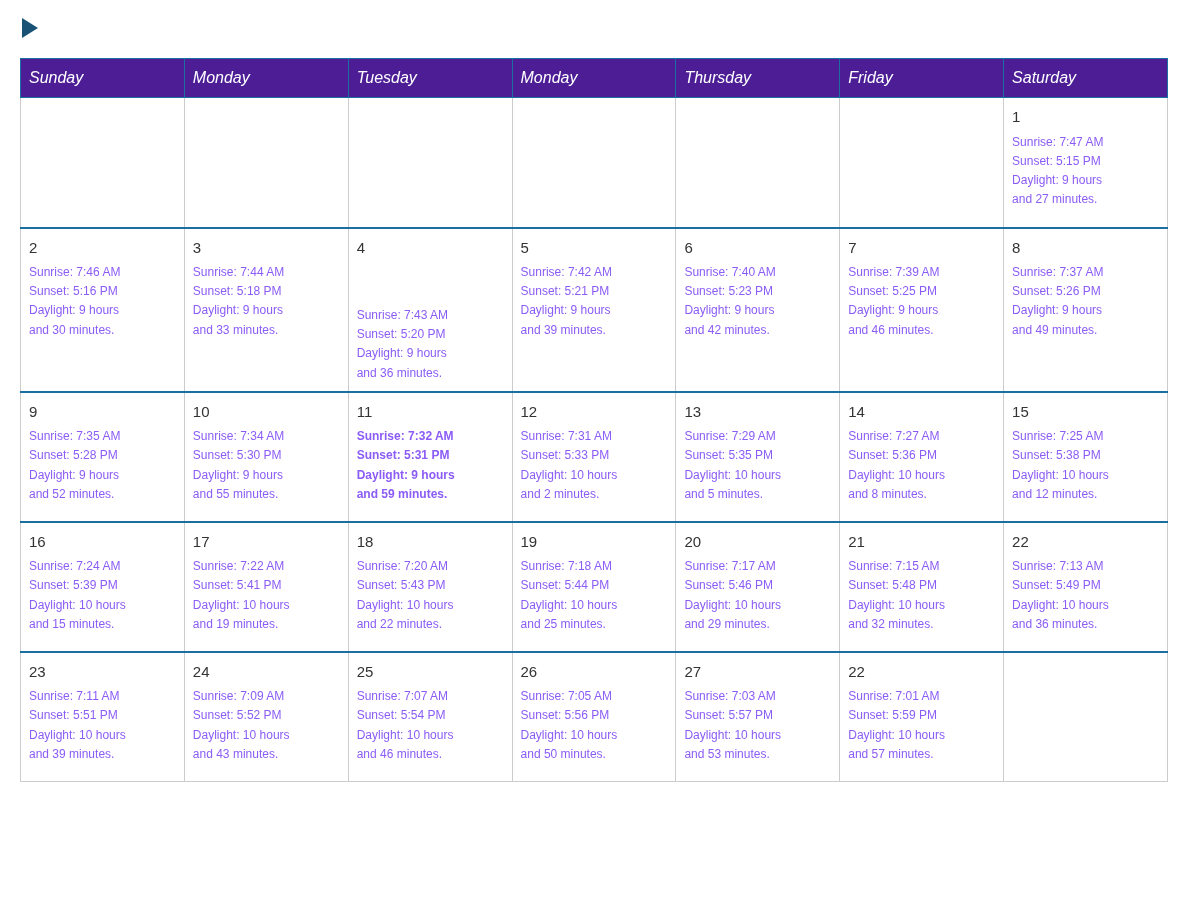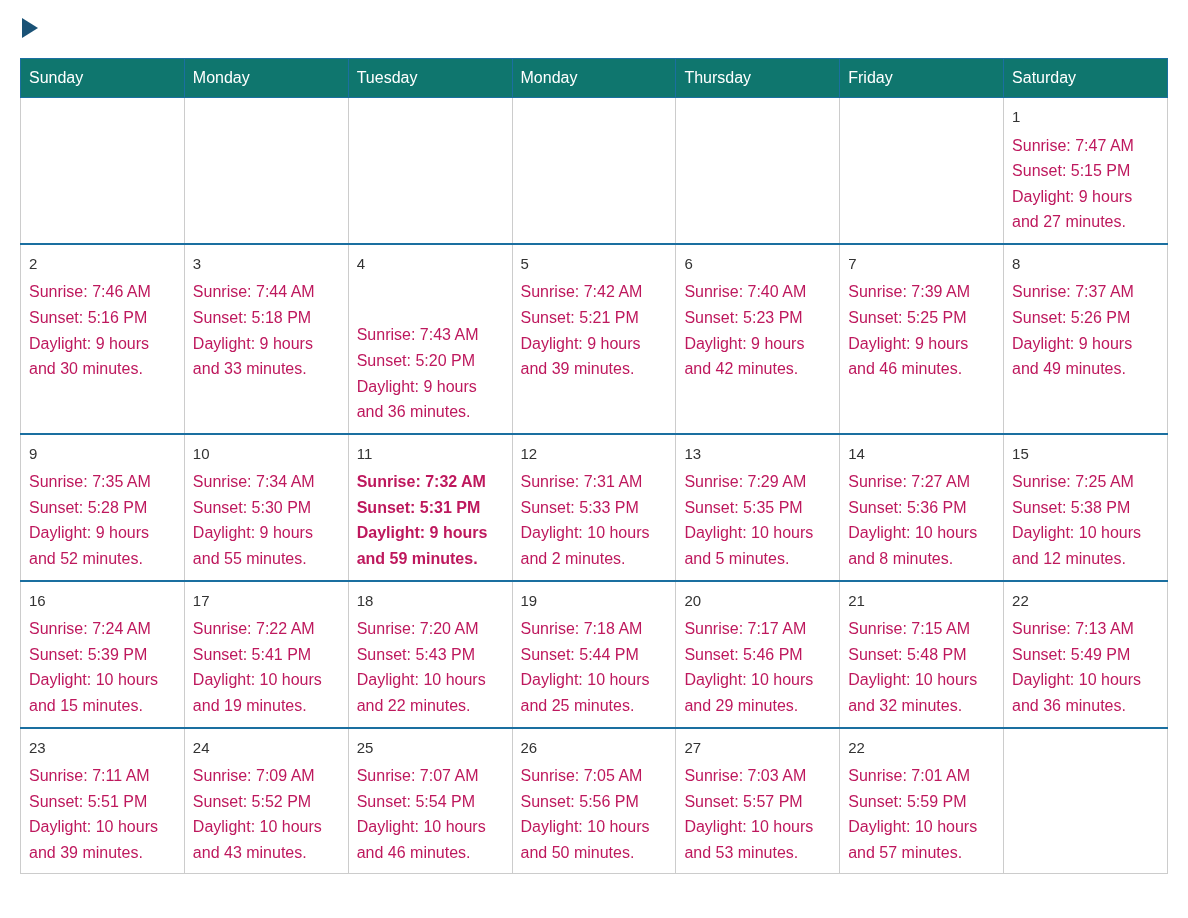--- a/index.html
+++ b/index.html
@@ -55,47 +55,48 @@
       font-size: 22px;
       color: #555;
       margin-top: 4px;
     }
     .calendar {
       width: 100%;
       border-collapse: collapse;
       table-layout: fixed;
     }
     .calendar th {
-      background-color: #0f766e;
+      background-color: #4c1d95;
       color: #fff;
       padding: 10px 8px;
       text-align: left;
       font-size: 16px;
       font-weight: normal;
       border: 1px solid #1a6fa0;
+      font-style: italic;
     }
     .calendar td {
       vertical-align: top;
       padding: 8px;
       border: 1px solid #ccc;
       height: 130px;
       font-size: 12.5px;
       color: #333;
       line-height: 1.5;
     }
     .day-number {
       font-size: 15px;
       font-weight: normal;
       display: block;
       margin-bottom: 4px;
     }
     .day-info {
-      font-size: 16px;
+      font-size: 12px;
       line-height: 1.6;
-      color: #be185d;
+      color: #8b5cf6;
     }
     .empty-cell {
       background: #fff;
     }
     .row-divider td {
       border-top: 2px solid #1a6fa0;
     }
   </style>
 </head>
 <body>

